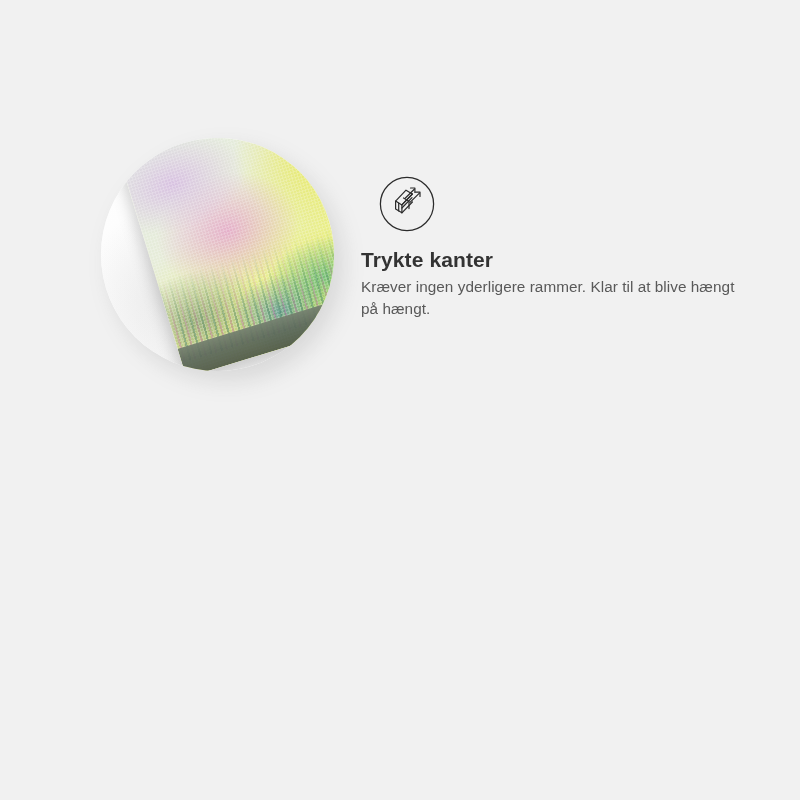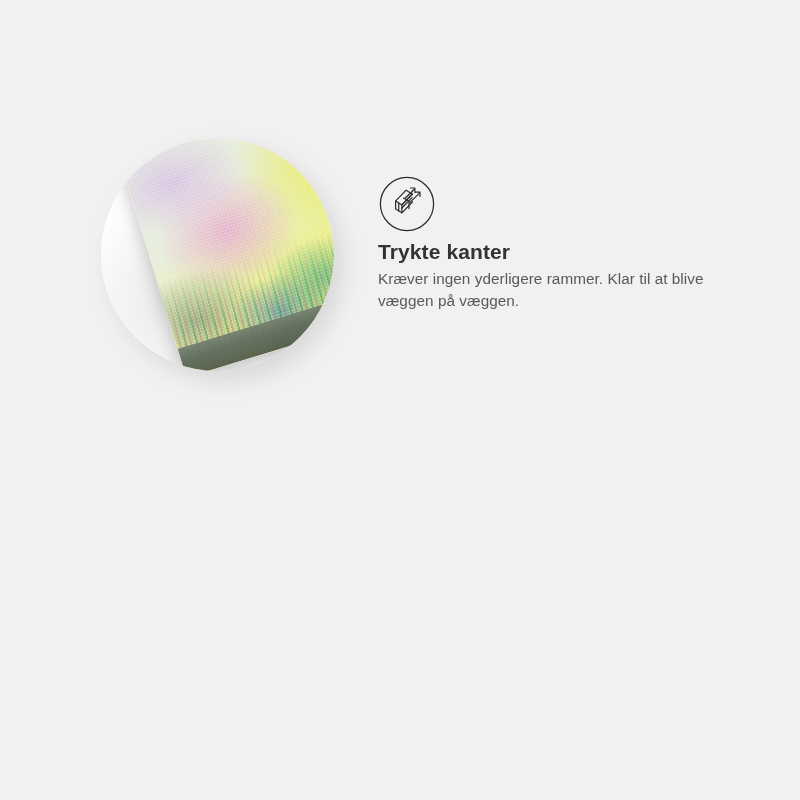--- a/index.html
+++ b/index.html
@@ -114,21 +114,21 @@
   
   .feat-icon {
     position: absolute;
     width: 56px;
     height: 56px;
   }
   .feat-icon svg { display: block; width: 56px; height: 56px; }
   .icon-1 { left: 379px; top: 176px; }
 
   
-  .feat-text { position: absolute; left: 378px; }
+  .feat-text { position: absolute; left: 361px; margin-top: 8px; }
   .text-1 { top: 239px; width: 375px; }
 
   .feat-title {
     margin: 0 0 3px 0;
     font-size: 21px;
     line-height: 26px;
     font-weight: 700;
     color: #333333;
     letter-spacing: 0.1px;
   }
@@ -173,21 +173,21 @@
           <path d="M26.4 22.0 L35.3 13.2"></path>
           <path d="M31.5 12.0 L35.9 12.0 L35.9 16.4"></path>
           <path d="M31.0 26.4 L40.4 17.1"></path>
           <path d="M36.6 16.1 L41.0 16.1 L41.0 20.5"></path>
         </g>
       </svg>
     </div>
 
     <div class="feat-text text-1">
       <h3 class="feat-title">Trykte kanter</h3>
-      <p class="feat-desc">Kræver ingen yderligere rammer.  Klar til at blive væggen på væggen.</p>
+      <p class="feat-desc">Kræver ingen yderligere rammer.  Klar til at blive hængt på hængt.</p>
     </div>
   </section>
 
   <section class="feature feature-2">
 
     
 
     
 
     

